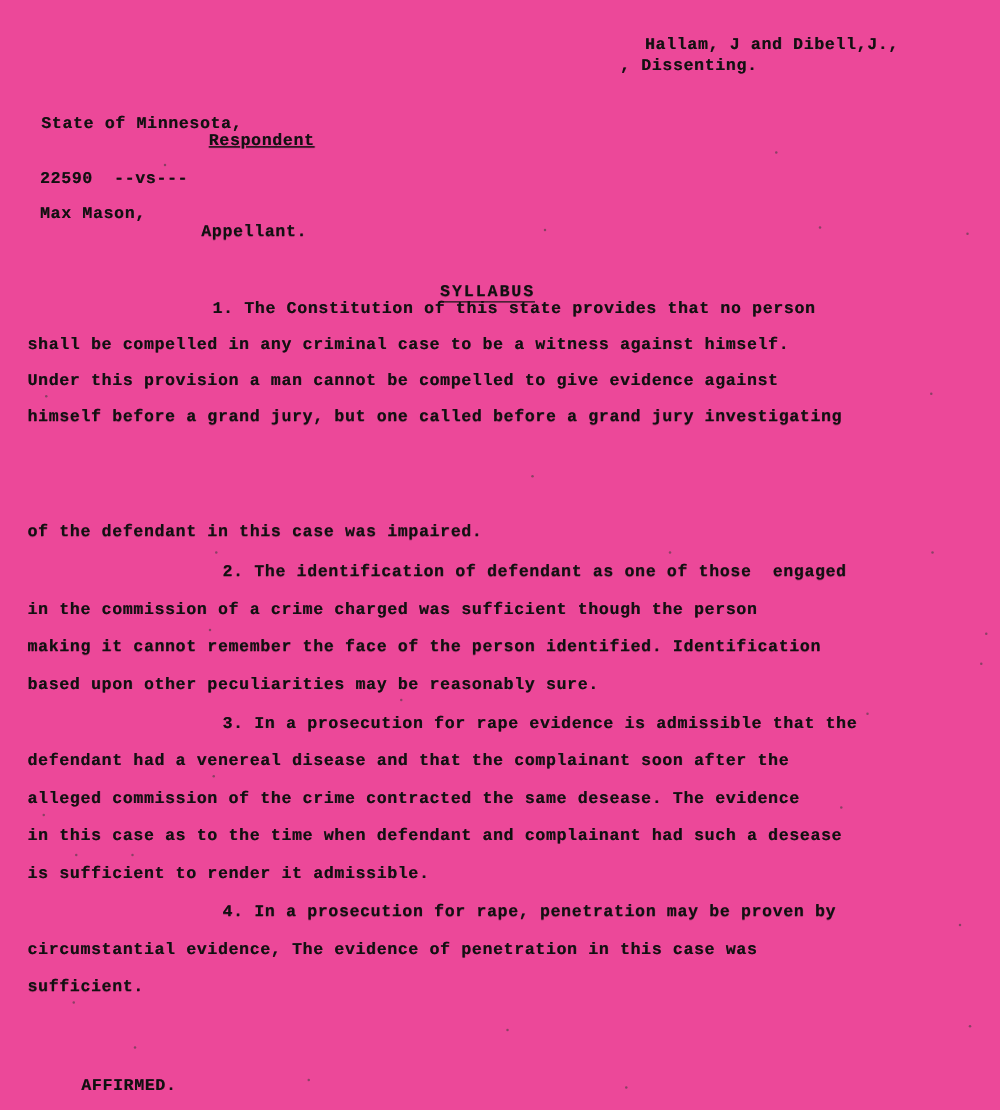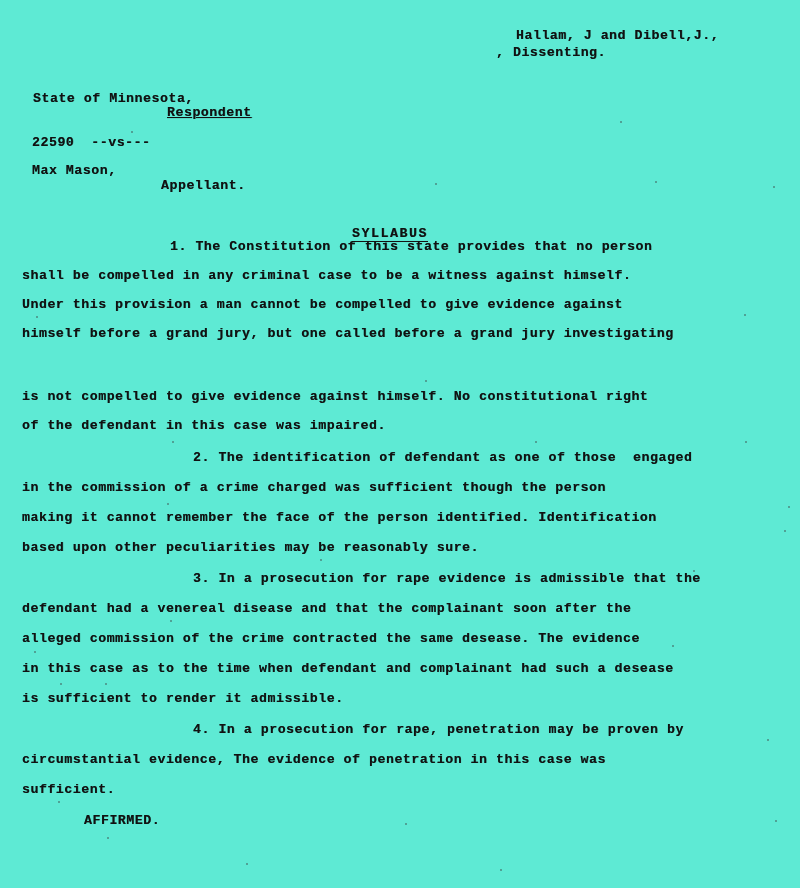--- a/index.html
+++ b/index.html
@@ -14,21 +14,21 @@
     overflow: hidden;
     font-family: "Liberation Mono", "DejaVu Sans Mono", monospace;
     color: #0d0d0d;
     -webkit-font-smoothing: none;
   }
 
   .page {
     position: relative;
     width: 800px;
     height: 888px;
-    background: #5eead4;
+    background: #ec4899;
   }
 
   
   .tw {
     position: absolute;
     white-space: pre;
     font-size: 13.2px;
     letter-spacing: 0.55px;
     line-height: 1;
     font-weight: 700;
@@ -53,22 +53,22 @@
     top: 203px;
     border-bottom: 1.4px solid #141414;
     padding-bottom: 1px;
     letter-spacing: 1.6px;
     margin-top: 24px;
   }
 
   
   .body-line { left: 22px; }
   .indent    { left: 170px; }
-  .indent-b  { left: 178px; margin-left: 15px; }
-  .affirmed  { left: 84px; }
+  .indent-b  { left: 178px; }
+  .affirmed  { left: 65px; margin-top: 48px; }
 
   
   .speck {
     position: absolute;
     background: #3a3a3a;
     border-radius: 50%;
     opacity: 0.55;
   }
 </style>
 </head>
@@ -84,21 +84,20 @@
   <div class="tw cap-docket">22590  --vs---</div>
   <div class="tw cap-name">Max Mason,</div>
   <div class="tw cap-appt">Appellant.</div>
 
   <div class="tw syllabus">SYLLABUS</div>
 
   <div class="tw indent" style="top:240px">1. The Constitution of this state provides that no person</div>
   <div class="tw body-line" style="top:269px">shall be compelled in any criminal case to be a witness against himself.</div>
   <div class="tw body-line" style="top:298px">Under this provision a man cannot be compelled to give evidence against</div>
   <div class="tw body-line" style="top:327px">himself before a grand jury, but one called before a grand jury investigating</div>
-  <div class="tw body-line" style="top:390px">is not compelled to give evidence against himself. No constitutional right</div>
   <div class="tw body-line" style="top:419px">of the defendant in this case was impaired.</div>
 
   <div class="tw indent-b" style="top:451px">2. The identification of defendant as one of those  engaged</div>
   <div class="tw body-line" style="top:511px">making it cannot remember the face of the person identified. Identification</div>
   <div class="tw body-line" style="top:481px">in the commission of a crime charged was sufficient though the person</div>
   <div class="tw body-line" style="top:541px">based upon other peculiarities may be reasonably sure.</div>
 
   <div class="tw indent-b" style="top:572px">3. In a prosecution for rape evidence is admissible that the</div>
   <div class="tw body-line" style="top:602px">defendant had a venereal disease and that the complainant soon after the</div>
   <div class="tw body-line" style="top:632px">alleged commission of the crime contracted the same desease. The evidence</div>

